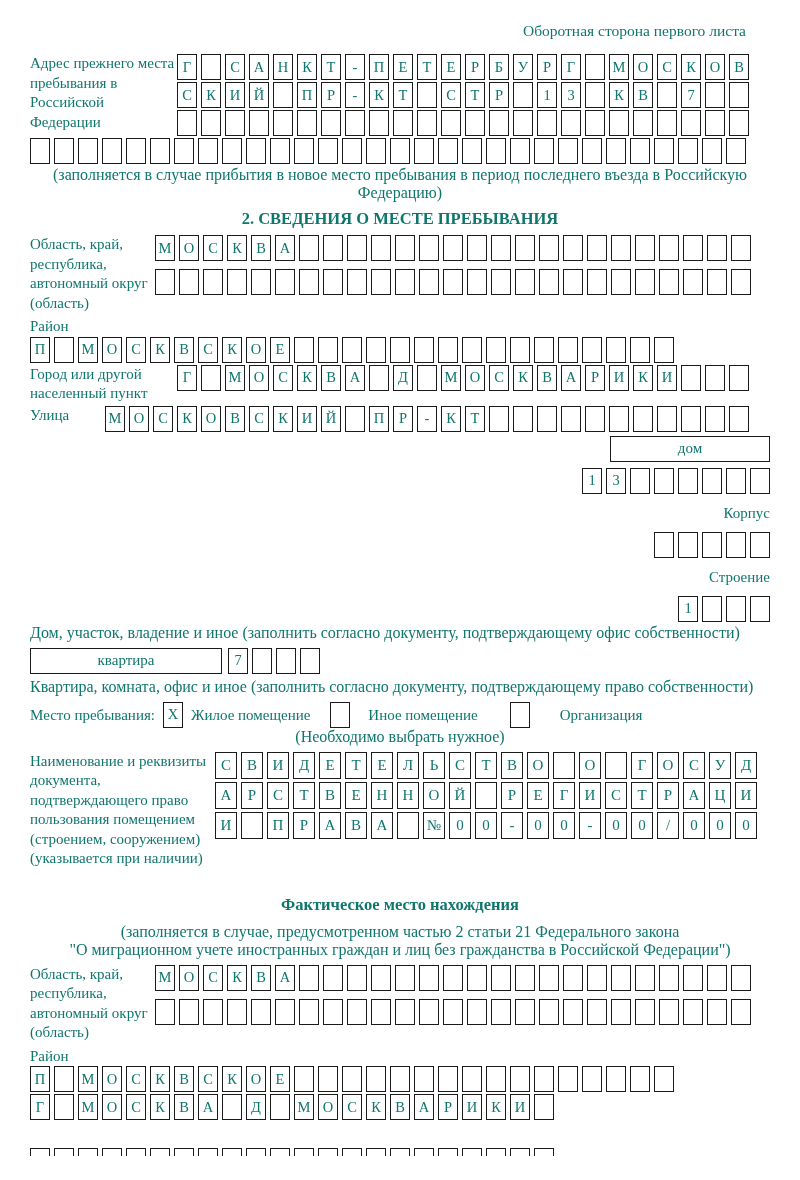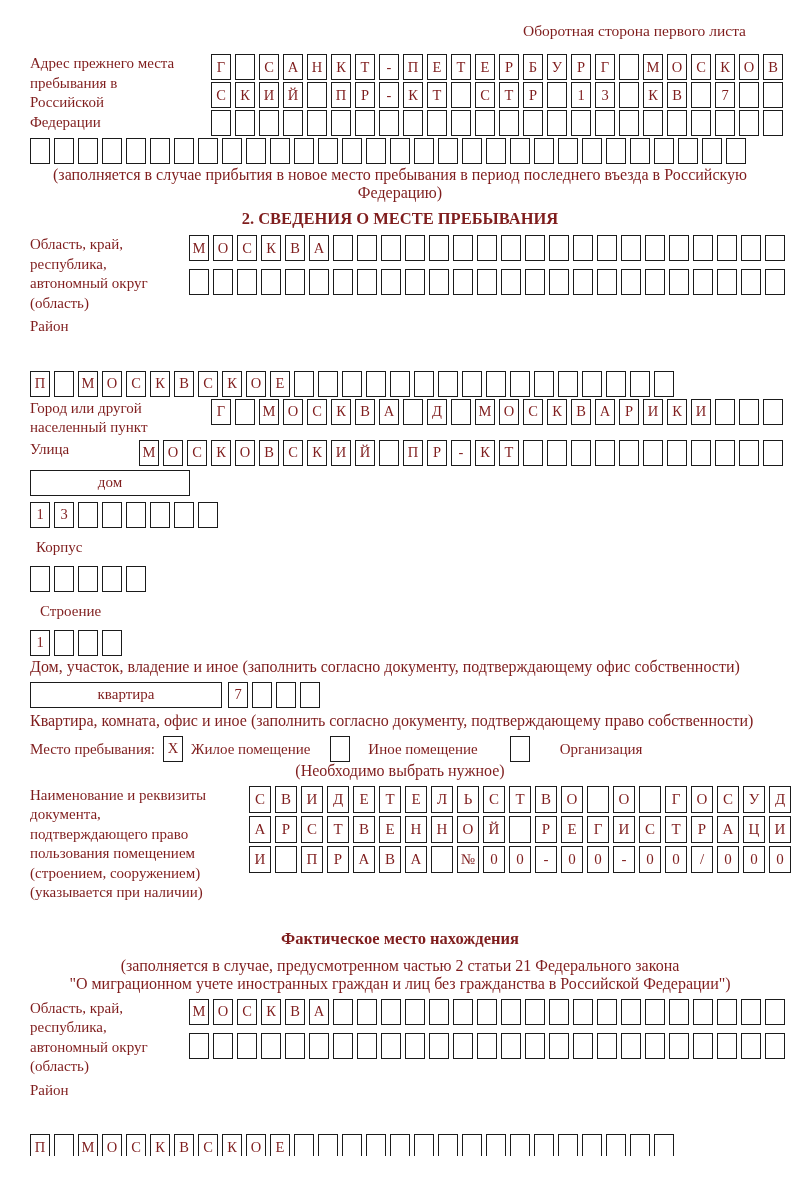--- a/index.html
+++ b/index.html
@@ -2,31 +2,31 @@
 <html><head>
 <meta charset="utf-8">
 <style>
   html,body{margin:0;padding:0;background:#fff;}
   .page{
     position:relative;
     width:800px;height:1156px;
     box-sizing:border-box;
     padding:10px 30px 0 30px;
     background:#ffffff;
-    color:#7f1d1d;
+    color:#0f766e;
     font-family:"Liberation Serif","DejaVu Serif",serif;
     overflow:hidden;
   }
   .corner{
     text-align:right;
     padding-right:24px;
     font-size:15.5px;
     margin-top:12px;
   }
-  .block{display:flex;align-items:flex-start;gap:34px;}
+  .block{display:flex;align-items:flex-start;}
   .flabel{
     font-size:15px;line-height:19.5px;
     flex:0 0 auto;
   }
   .w147{width:147px;}
   .w125{width:125px;}
   .w75{width:75px;}
   .w185{width:185px;}
   .w198{width:198px;}
   .cellcol{display:flex;flex-direction:column;gap:2px;}
@@ -56,21 +56,21 @@
     width:368px;height:172px;
     border:2px solid #1b1b1b;
     margin-left:335px;margin-top:6px;
     background:#fff;
   }
   .stamp-caption{
     width:410px;margin-left:320px;margin-top:3px;
     font-size:14.6px;line-height:19.5px;text-align:center;
   }
   .mt2{margin-top:2px;} .mt4{margin-top:4px;flex-direction:column;} .mt6{margin-top:6px;} .mt14{margin-top:14px;}
-  .gap6{gap:6px;} .row-flex{display:flex;align-items:flex-start;}
+  .gap6{gap:6px;} .row-flex{display:flex;align-items:flex-end;}
 </style>
 </head>
 <body>
 
 <div class="page">
 
   <div class="corner">Оборотная сторона первого листа</div>
 
   <div class="block mt14">
     <div class="flabel w147">Адрес прежнего места пребывания в Российской Федерации</div>

